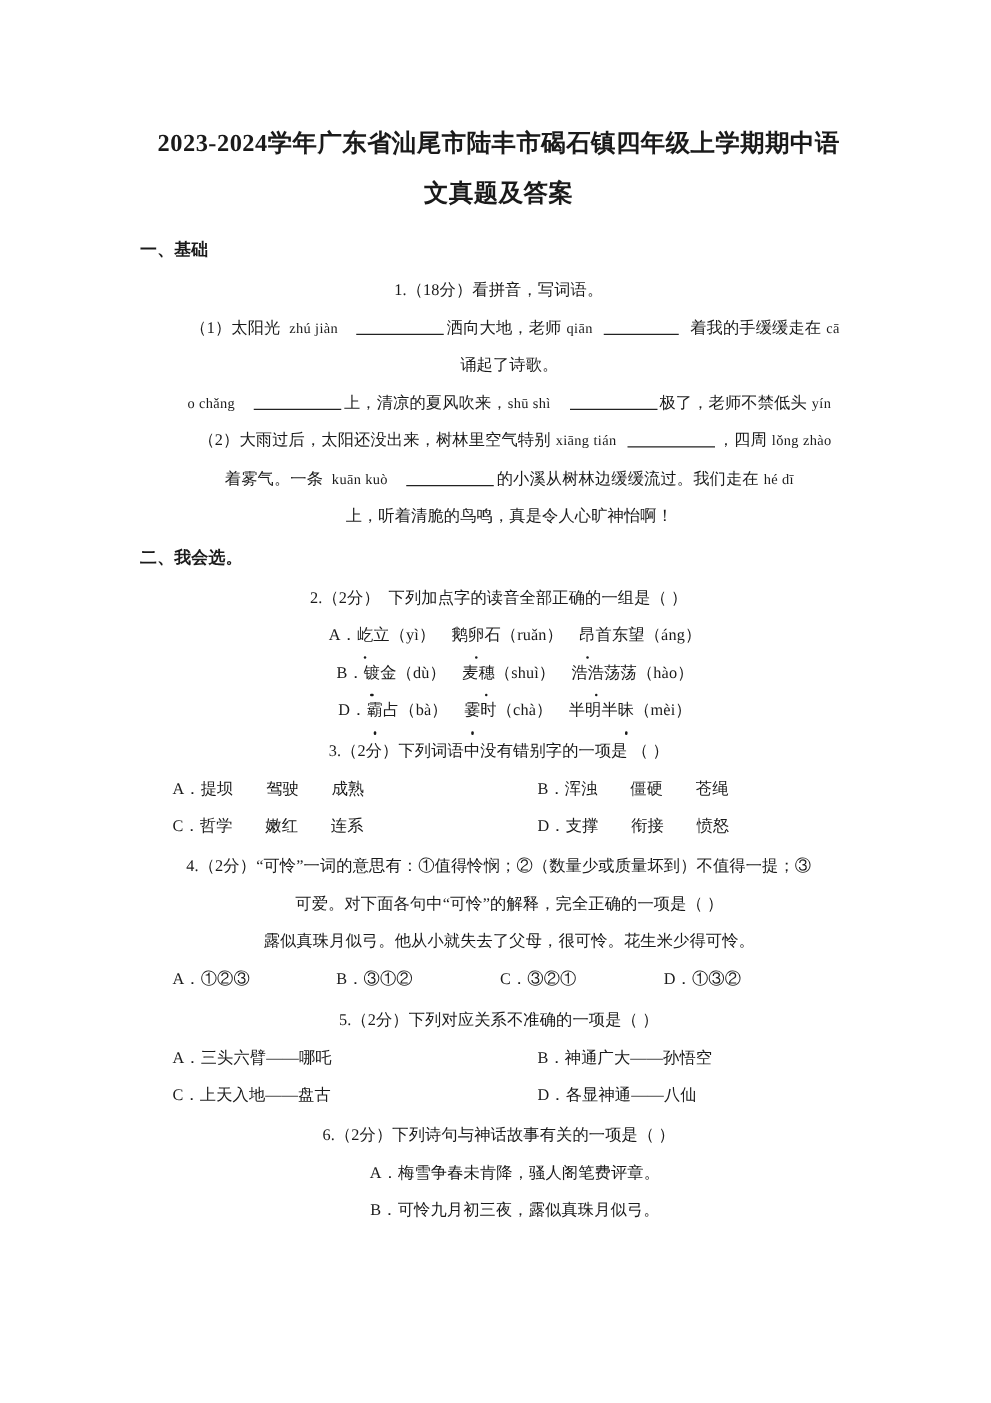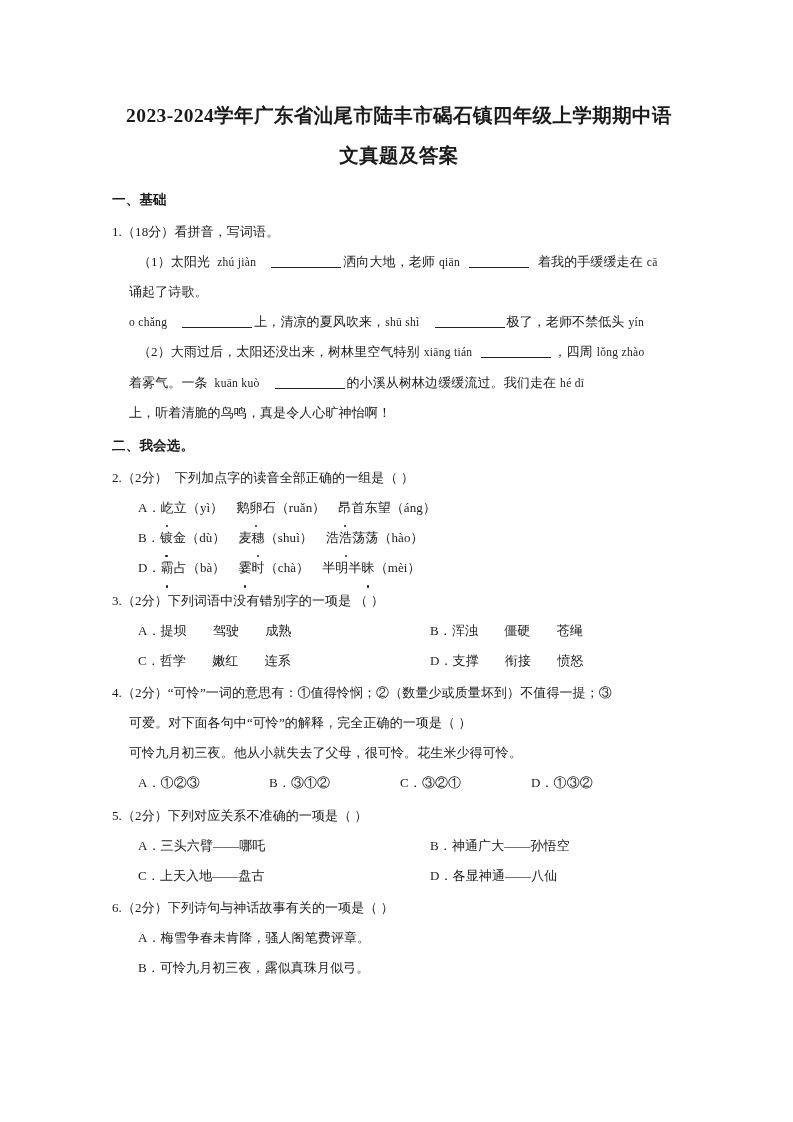--- a/index.html
+++ b/index.html
@@ -50,20 +50,21 @@
 
   
   .q {
     margin: 0 0 2px 0;
   }
   .q-line {
     font-size: 13px;
     line-height: 2.32;
     letter-spacing: 0.1px;
     white-space: nowrap;
+    text-align: center;
   }
   .indent-1 { padding-left: 17px; }
   .indent-2 { padding-left: 26px; }
 
   .pinyin {
     font-family: "Liberation Serif", "DejaVu Serif", serif;
     font-size: 11.5px;
     letter-spacing: 0.3px;
   }
 
@@ -191,21 +192,21 @@
     </div>
 
     <div class="q">
       <div class="q-line">
         <span>4.</span><span>（2分）</span><span>“可怜”一词的意思有：①值得怜悯；②（数量少或质量坏到）不值得一提；③</span>
       </div>
       <div class="q-line indent-1">
         <span>可爱。对下面各句中“可怜”的解释，完全正确的一项是（      ）</span>
       </div>
       <div class="q-line indent-1">
-        <span>可怜九月初三夜。他从小就失去了父母，很可怜。花生米少得可怜。</span>
+        <span>露似真珠月似弓。他从小就失去了父母，很可怜。花生米少得可怜。</span>
       </div>
       <div class="opt-row four">
         <div class="opt"><span>A．</span><span>①②③</span></div>
         <div class="opt"><span>B．</span><span>③①②</span></div>
         <div class="opt"><span>C．</span><span>③②①</span></div>
         <div class="opt"><span>D．</span><span>①③②</span></div>
       </div>
     </div>
 
     <div class="q">

